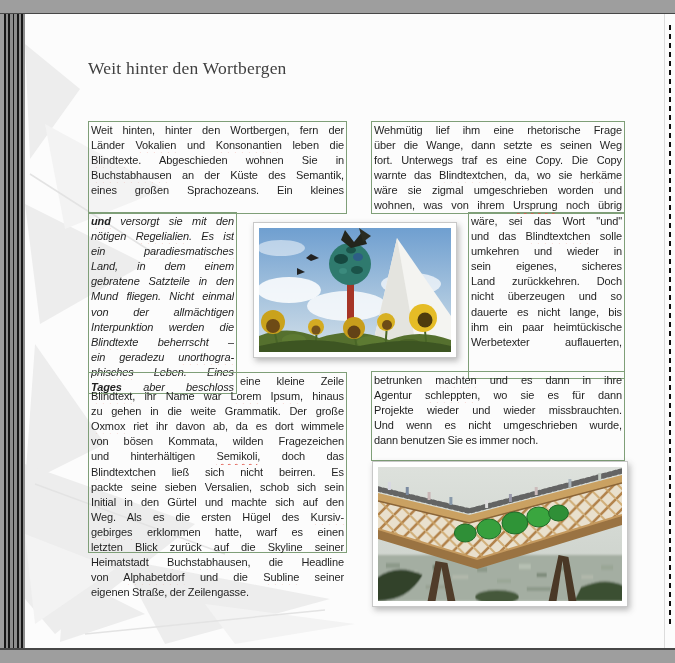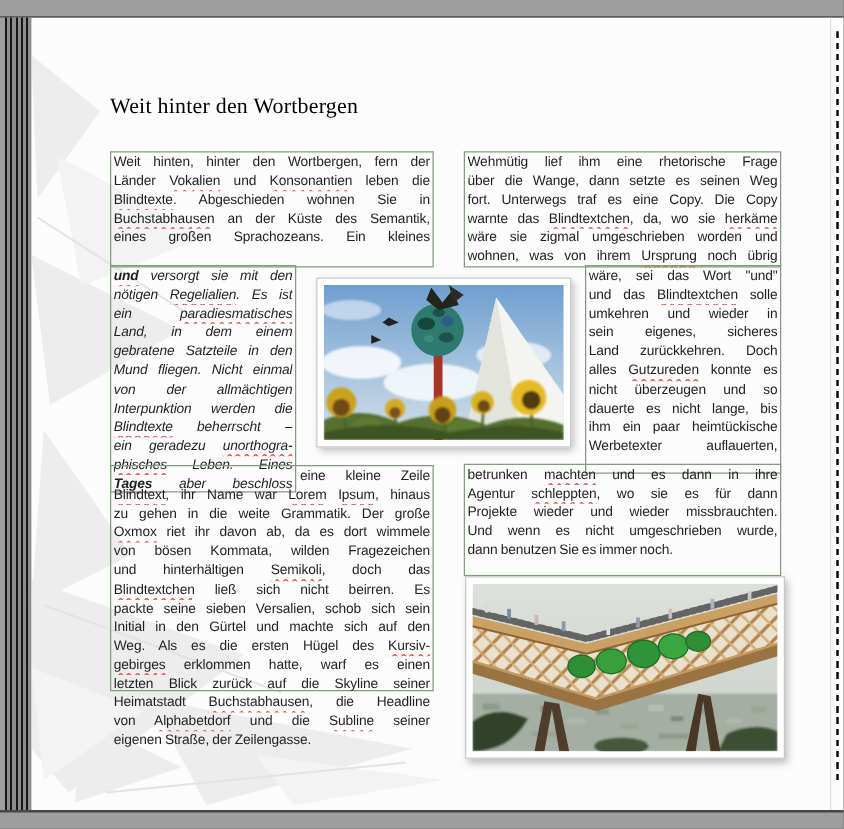--- a/index.html
+++ b/index.html
@@ -7,22 +7,22 @@
           font-family:"Liberation Sans",sans-serif;}
   .page{position:absolute;left:25px;top:14px;width:650px;height:634px;background:#fcfcfc;}
   .top-rule{position:absolute;left:0;top:13px;width:675px;height:1px;background:#474747;}
   .bottom-rule{position:absolute;left:0;top:648px;width:675px;height:2px;background:#474747;}
   .spine{position:absolute;left:4px;top:14px;width:21px;height:634px;
          background:repeating-linear-gradient(90deg,#171717 0 1.6px,#8d8d8d 1.6px 4.3px);}
   .texture{position:absolute;left:25px;top:14px;width:650px;height:634px;pointer-events:none;}
   .page-edge{position:absolute;left:664px;top:14px;width:1px;height:634px;background:#dcdcdc;}
   .guide-dashed{position:absolute;left:669px;top:25px;width:2px;height:603px;
          background:repeating-linear-gradient(180deg,#0b0b0b 0 5px,transparent 5px 9px);}
-  .title{position:absolute;left:88px;top:74px;font-family:"Liberation Serif","DejaVu Serif",serif;
-         font-size:17.5px;letter-spacing:.2px;color:#000000;}
+  .title{position:absolute;left:88px;top:58px;font-family:"Liberation Serif","DejaVu Serif",serif;
+         font-size:17.5px;letter-spacing:.2px;color:#404040;}
   .tframe{position:absolute;border:1px solid #7f9f78;box-sizing:border-box;padding:1px 2px;
          color:#1f1f1f;font-size:11px;line-height:15.1px;letter-spacing:-0.1px;word-spacing:-0.5px;
          background:transparent;}
   .ln{height:15.1px;overflow:hidden;text-align:justify;text-align-last:justify;}
   .ln.nl{text-align-last:left;}
   .u{text-decoration:underline;text-decoration-style:wavy;text-decoration-color:#e0564a;
      text-decoration-thickness:1px;text-underline-offset:2.5px;}
   .b{font-weight:700;}
   #frame-a{left:88px;top:121px;width:259px;height:93px;}
   #frame-b{left:88px;top:212px;width:149px;height:182px;font-style:italic;}
@@ -117,21 +117,20 @@
       <div class="ln"><span>warnte das </span><span class="u">Blindtextchen</span><span>, da, wo sie </span><span class="u">herkäme</span></div>
       <div class="ln"><span>wäre sie zigmal umgeschrieben worden und</span></div>
       <div class="ln"><span>wohnen, was von ihrem </span><span class="u">Ursprung</span><span> noch übrig</span></div>
     </div>
   <div class="tframe" id="frame-e">
       <div class="ln"><span>wäre, sei das Wort "und"</span></div>
       <div class="ln"><span>und das </span><span class="u">Blindtextchen</span><span> solle</span></div>
       <div class="ln"><span>umkehren und wieder in</span></div>
       <div class="ln"><span>sein eigenes, sicheres</span></div>
       <div class="ln"><span>Land zurückkehren. Doch</span></div>
-      <div class="ln"><span>alles </span><span class="u">Gutzureden</span><span> konnte es</span></div>
       <div class="ln"><span>nicht überzeugen und so</span></div>
       <div class="ln"><span>dauerte es nicht lange, bis</span></div>
       <div class="ln"><span>ihm ein paar heimtückische</span></div>
       <div class="ln"><span>Werbetexter auflauerten,</span></div>
     </div>
   <div class="tframe" id="frame-f">
       <div class="ln"><span>betrunken </span><span class="u">machten</span><span> und es dann in ihre</span></div>
       <div class="ln"><span>Agentur </span><span class="u">schleppten</span><span>, wo sie es für dann</span></div>
       <div class="ln"><span>Projekte wieder und wieder missbrauchten.</span></div>
       <div class="ln"><span>Und wenn es nicht umgeschrieben wurde,</span></div>

